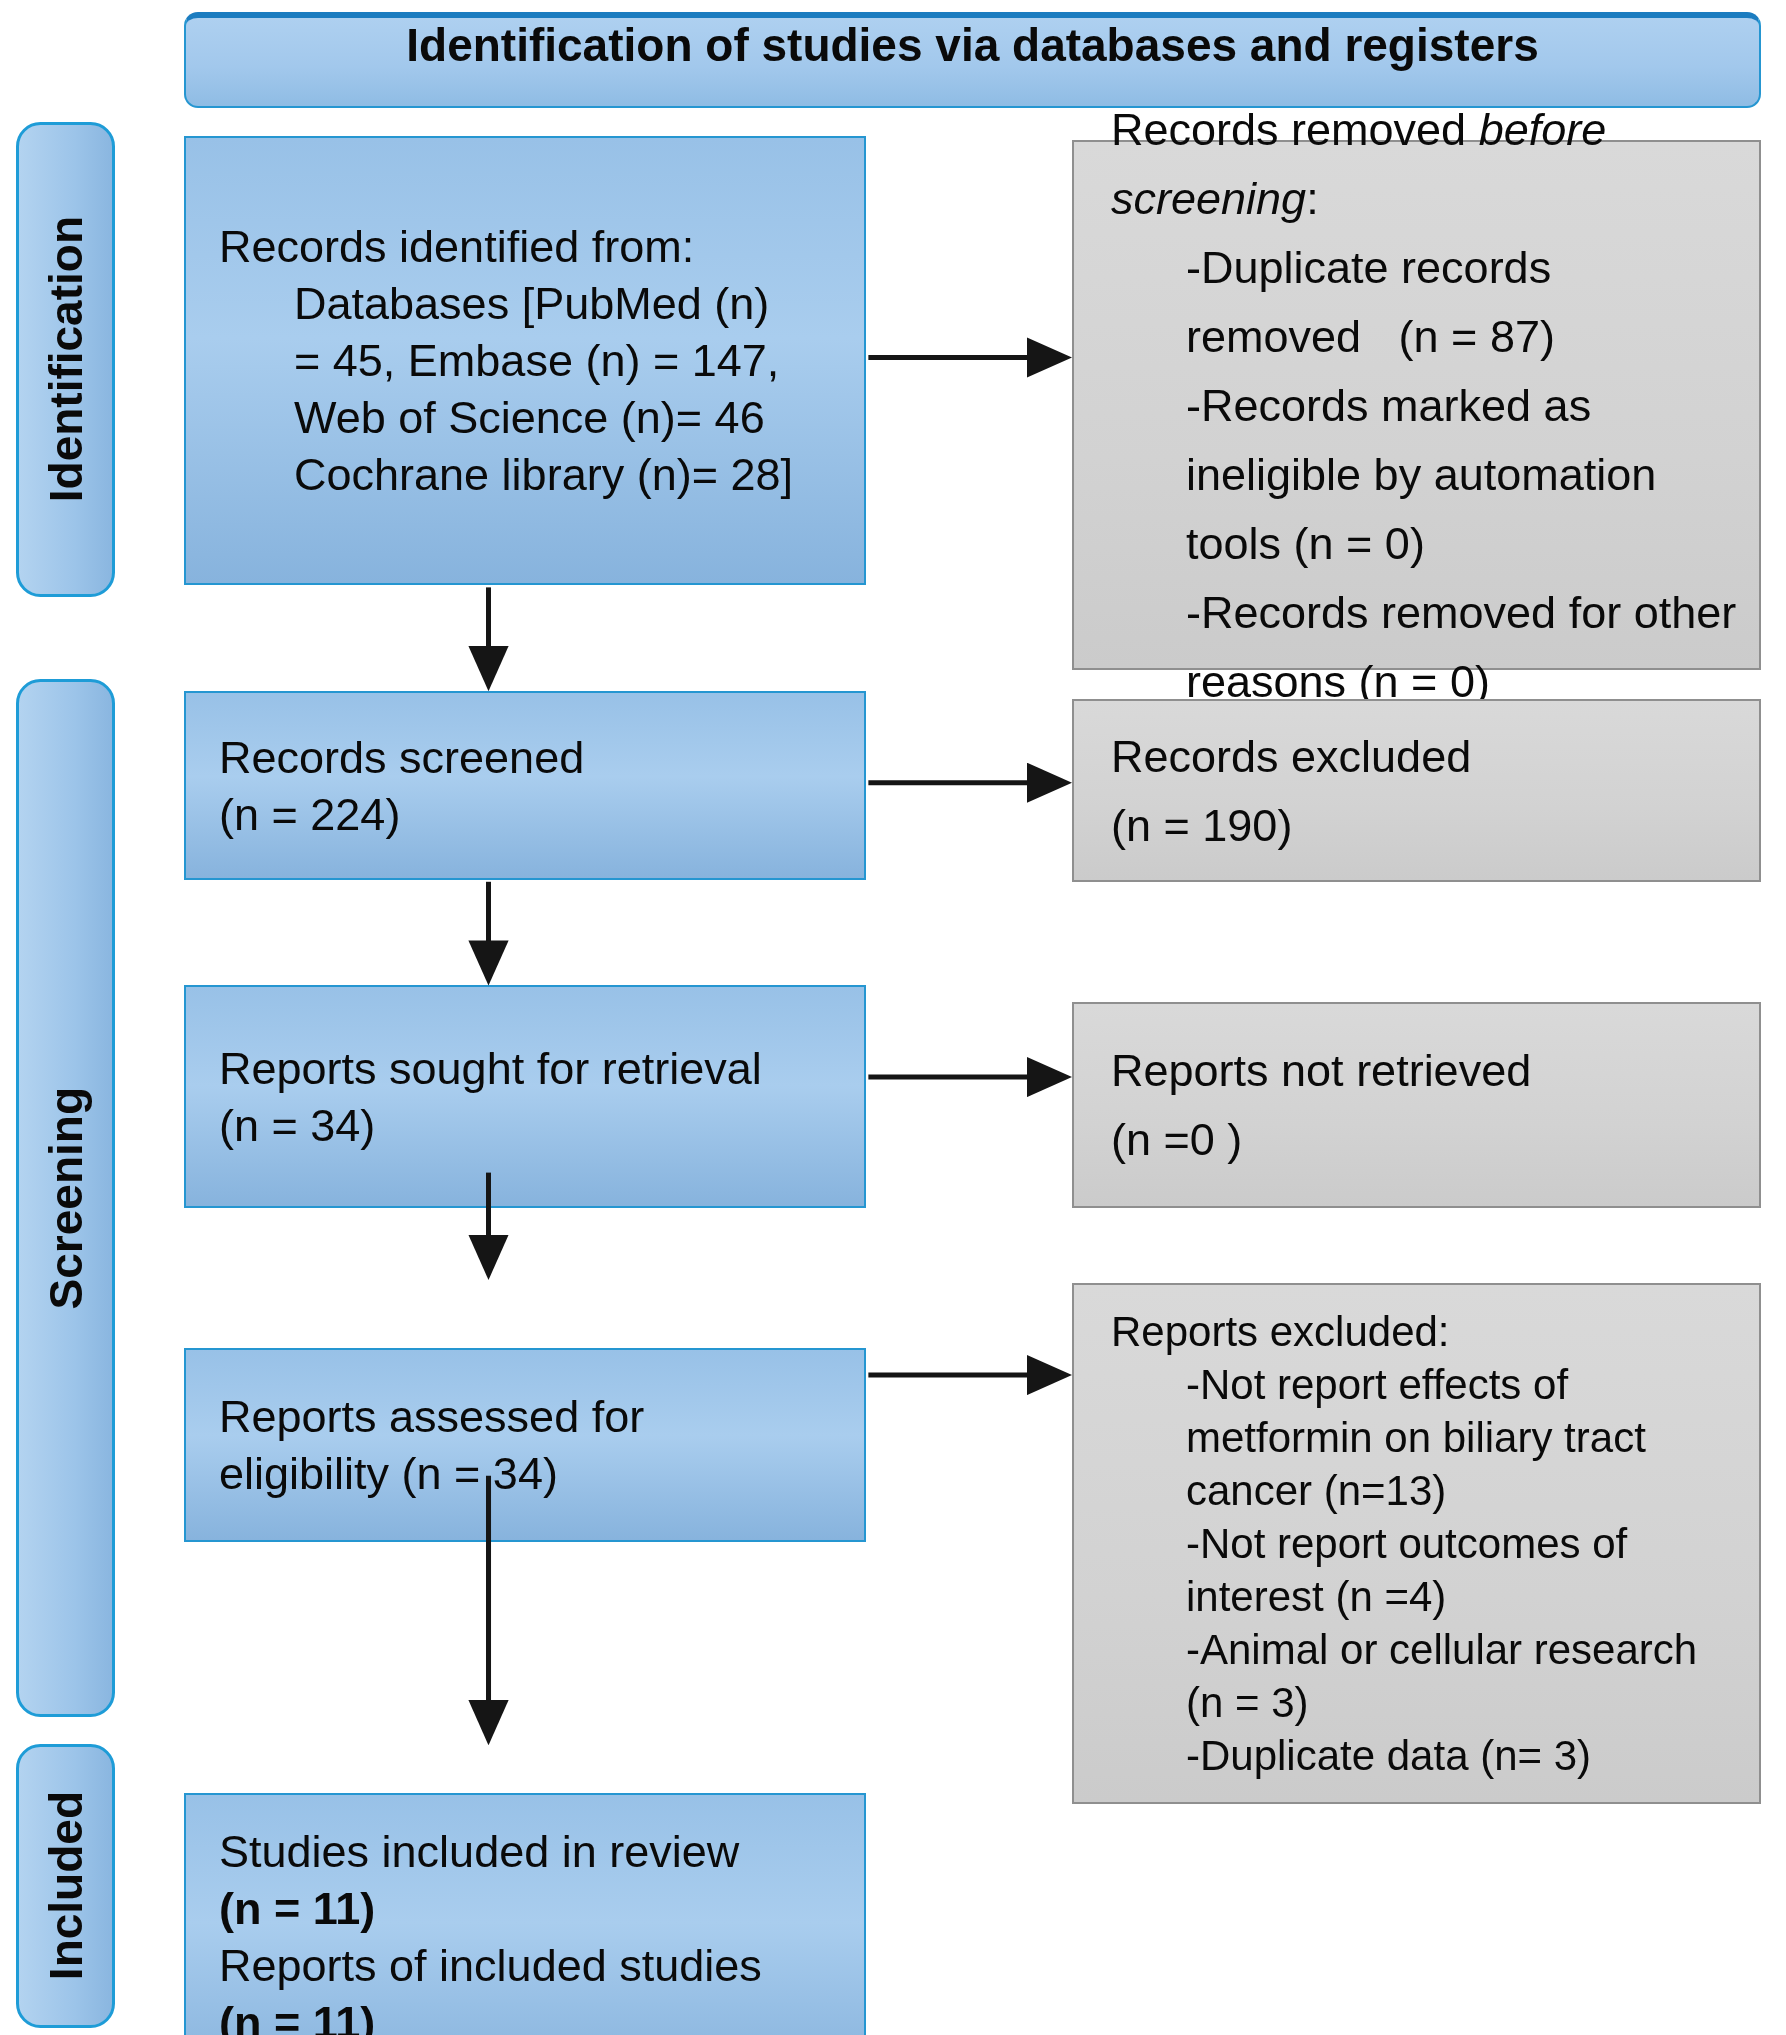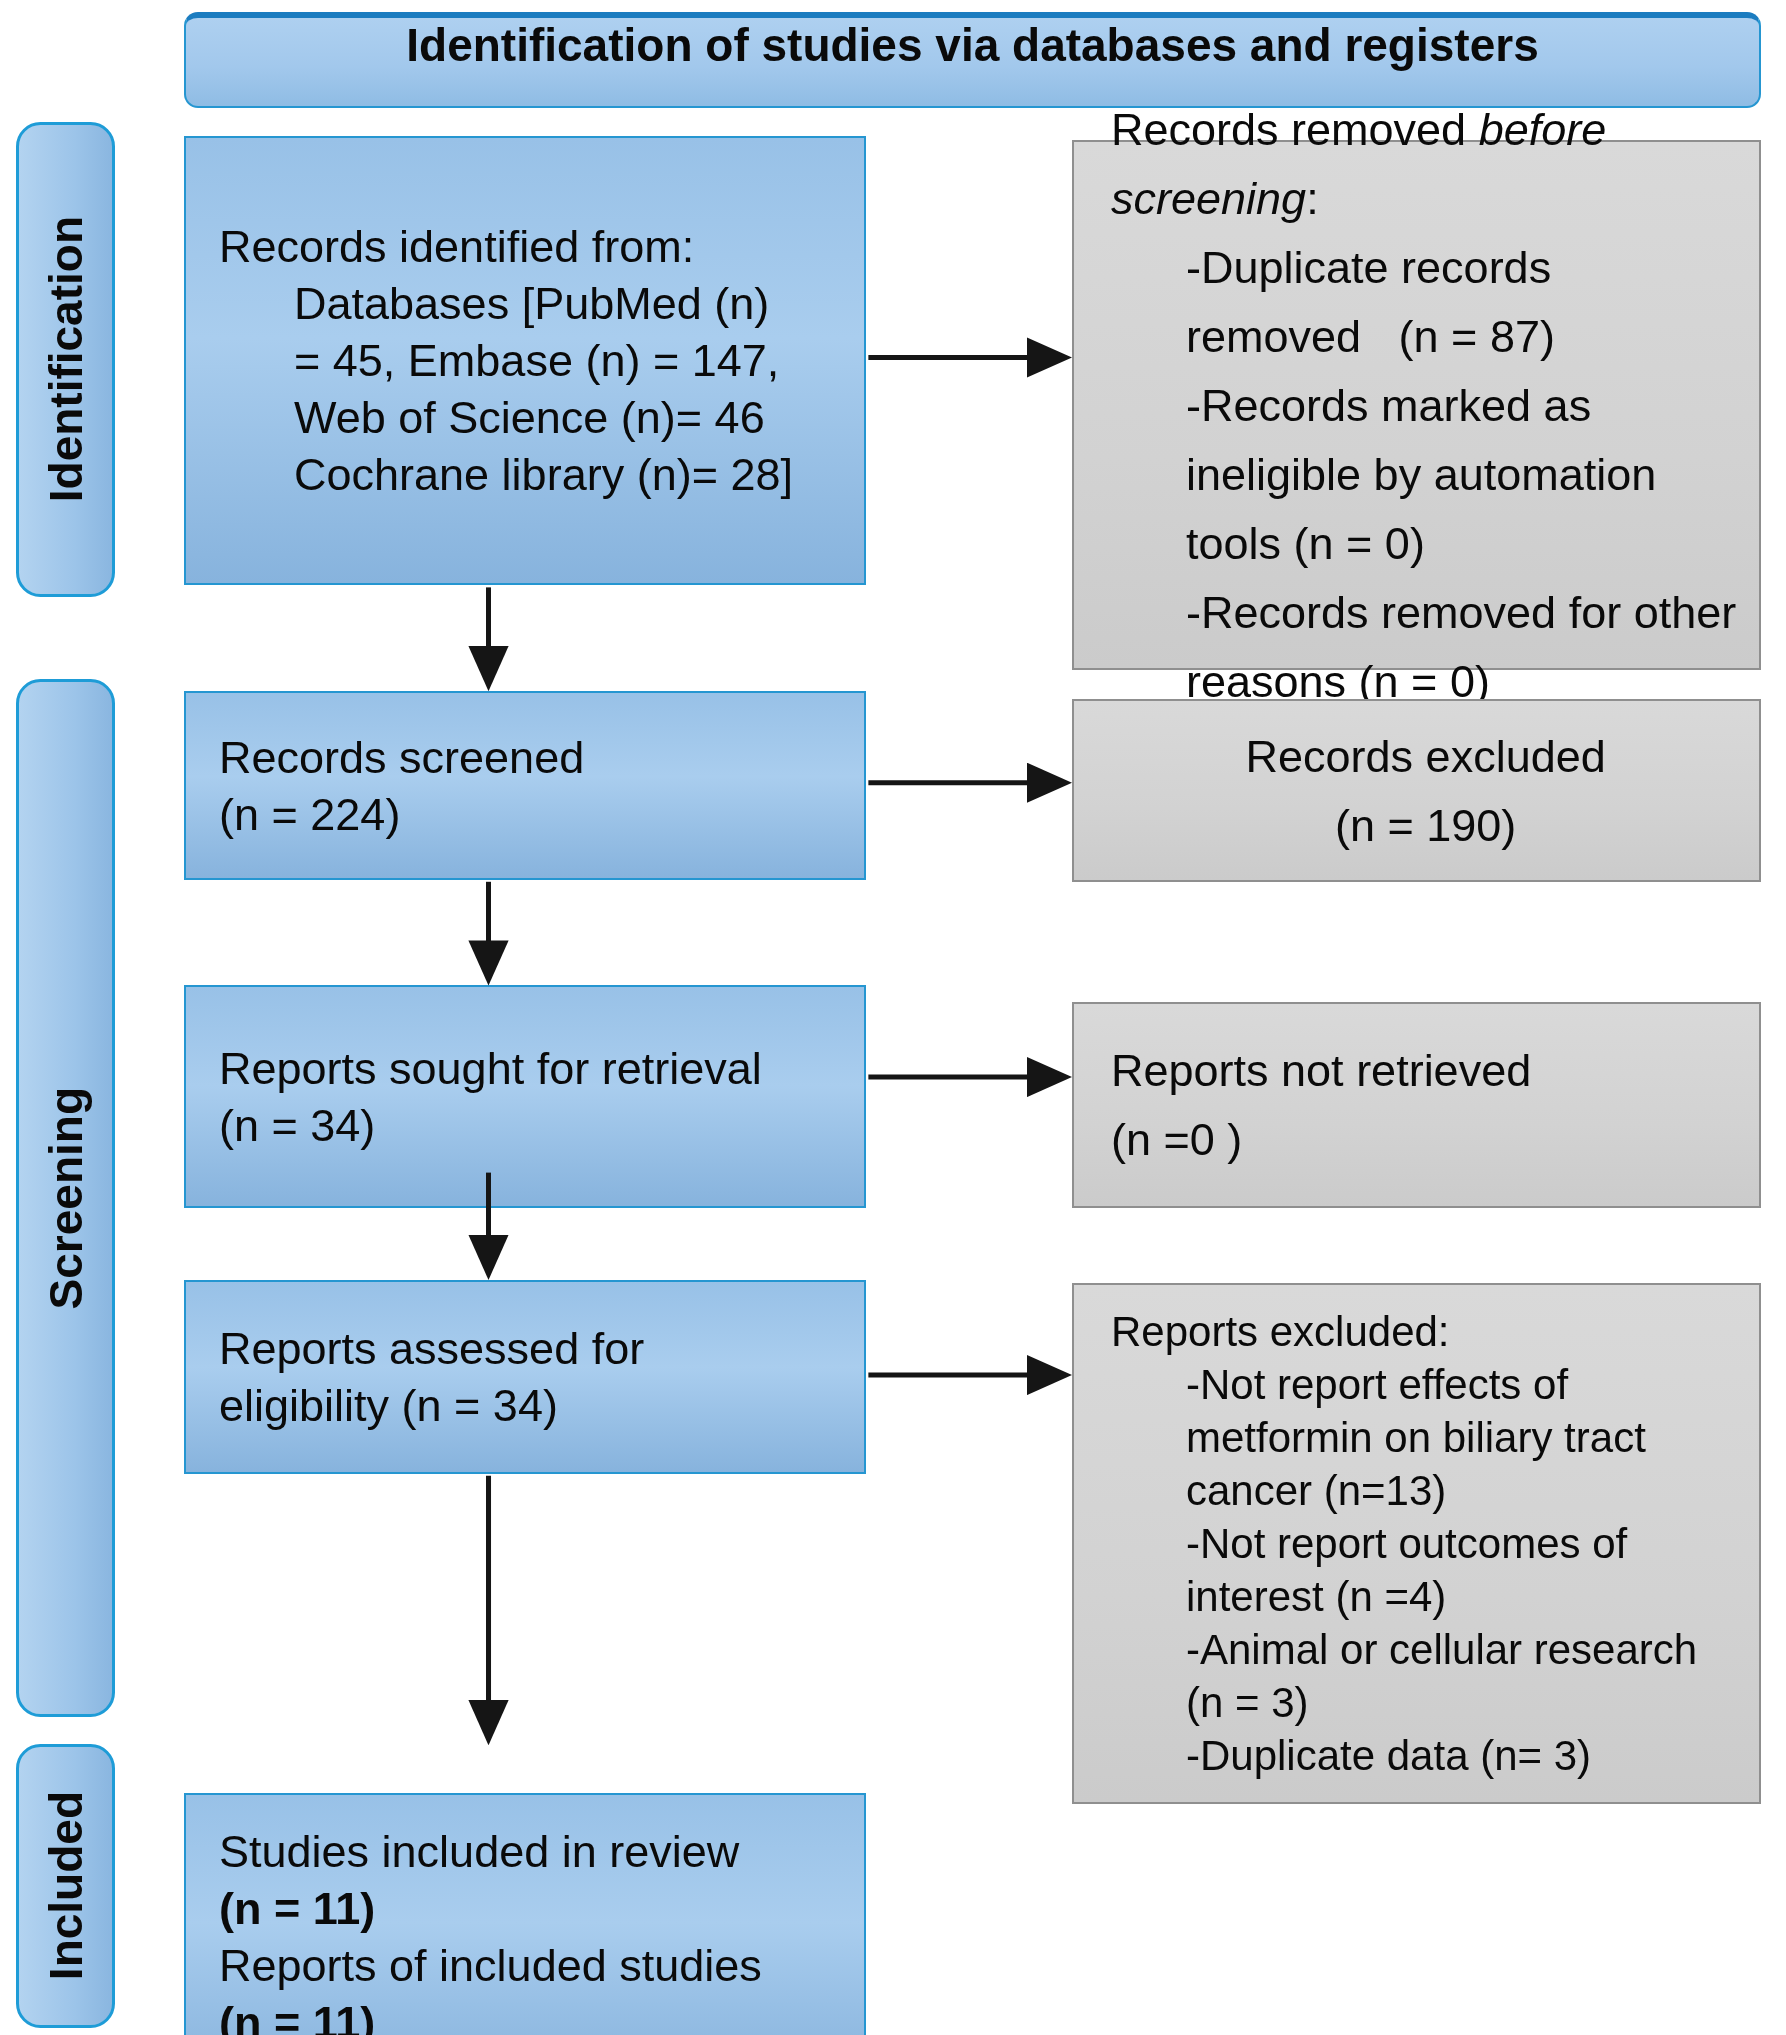--- a/index.html
+++ b/index.html
@@ -32,33 +32,33 @@
     position:absolute;left:184px;width:682px;box-sizing:border-box;
     background:linear-gradient(180deg,#98c1e7 0%,#a9cdee 45%,#87b3dd 100%);
     border:2.9px solid #2596d1;
     display:flex;flex-direction:column;justify-content:center;
     padding:14.4px 20px 14.4px 33px;
     font-size:45px;line-height:57px;
   }
   #box1{top:136px;height:449px;}
   #box2{top:691px;height:189px;}
   #box3{top:985px;height:223px;}
-  #box4{top:1280px;height:194px;}
+  #box4{top:1348px;height:194px;}
   #box5{top:1745px;height:287px;margin-top:48px;}
   
   .graybox{
     position:absolute;left:1072px;width:689px;box-sizing:border-box;
     background:linear-gradient(180deg,#d9d9d9 0%,#d2d2d2 60%,#cbcbcb 100%);
     border:2.9px solid #8f8f8f;
     display:flex;flex-direction:column;justify-content:center;
     padding:14.4px 18.7px 14.4px 37px;
     font-size:45px;line-height:69px;
   }
   #boxA{top:140px;height:530px;}
-  #boxB{top:699px;height:183px;align-items:center;}
+  #boxB{top:699px;height:183px;}
   #boxC{top:1002px;height:206px;}
   #boxD{top:1283px;height:521px;font-size:42px;line-height:53px;padding-top:18.7px;padding-bottom:18.7px;}
   .indent{padding-left:75px;}
   .it{font-style:italic;}
   .b{font-weight:bold;}
   
   svg.arrows{position:absolute;left:0;top:0;pointer-events:none;}
   svg.arrows line{stroke:#151515;stroke-width:7;}
 </style>
 </head>

